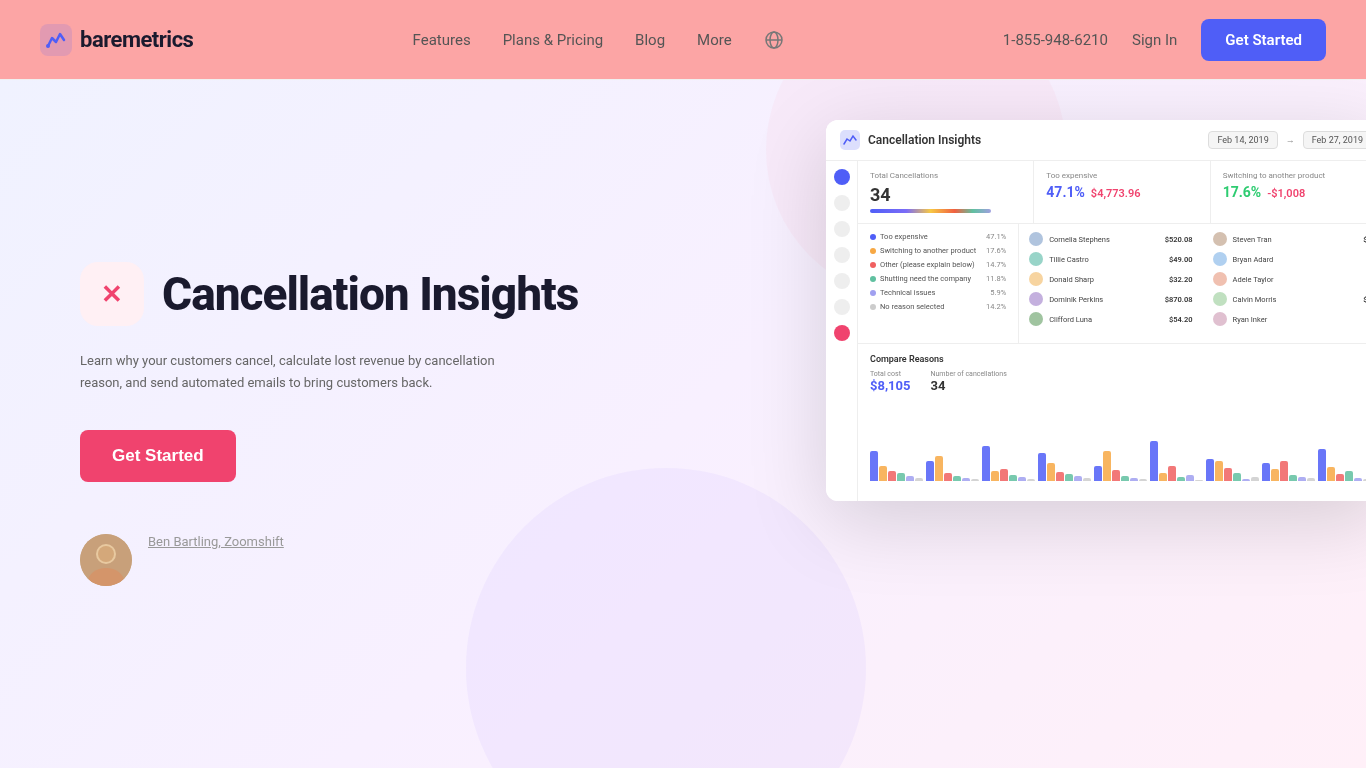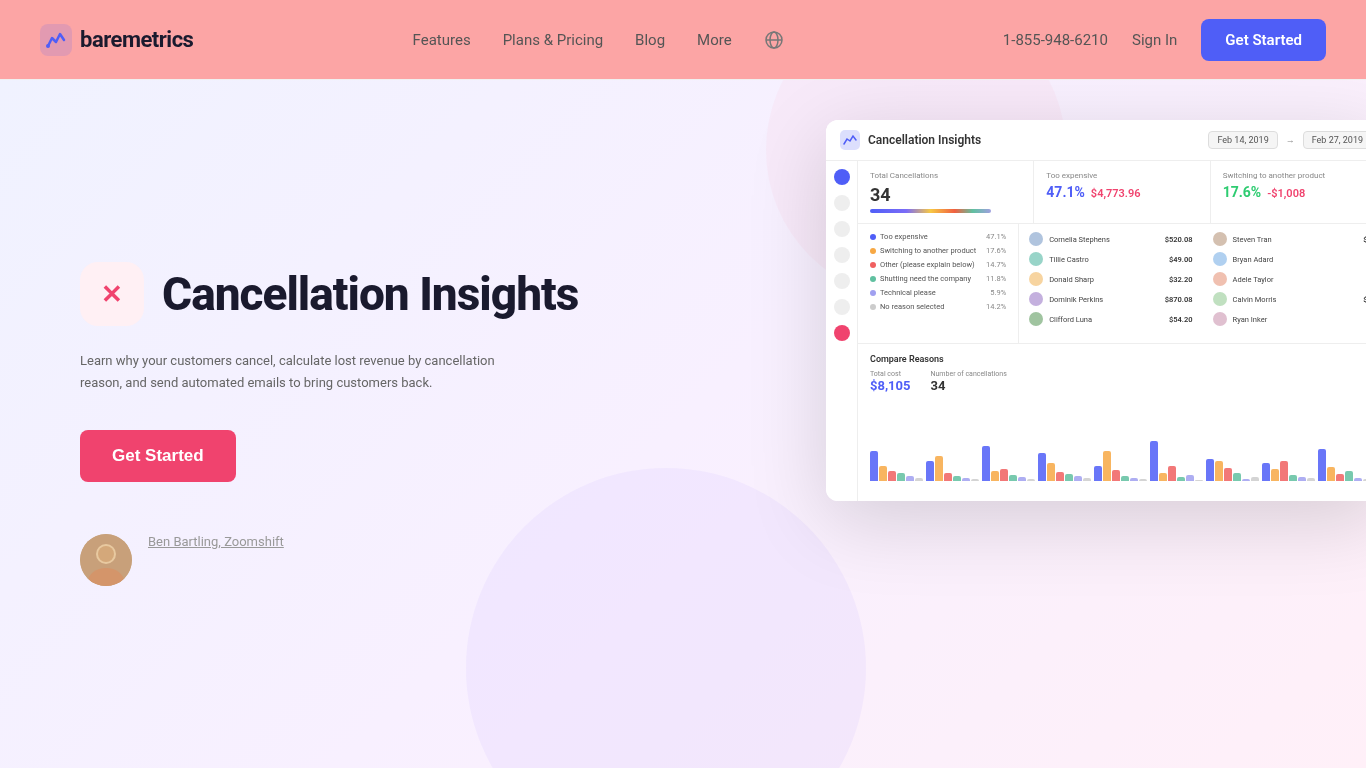--- a/index.html
+++ b/index.html
@@ -495,21 +495,21 @@
               <span class="reason-text">Other (please explain below)</span>
               <span class="reason-pct">14.7%</span>
             </div>
             <div class="reason-item">
               <div class="reason-dot" style="background:#60c0a0"></div>
               <span class="reason-text">Shutting need the company</span>
               <span class="reason-pct">11.8%</span>
             </div>
             <div class="reason-item">
               <div class="reason-dot" style="background:#a0a0f0"></div>
-              <span class="reason-text">Technical please</span>
+              <span class="reason-text">Technical issues</span>
               <span class="reason-pct">5.9%</span>
             </div>
             <div class="reason-item">
               <div class="reason-dot" style="background:#ccc"></div>
               <span class="reason-text">No reason selected</span>
               <span class="reason-pct">14.2%</span>
             </div>
           </div>
 
           <div class="customers-list">

